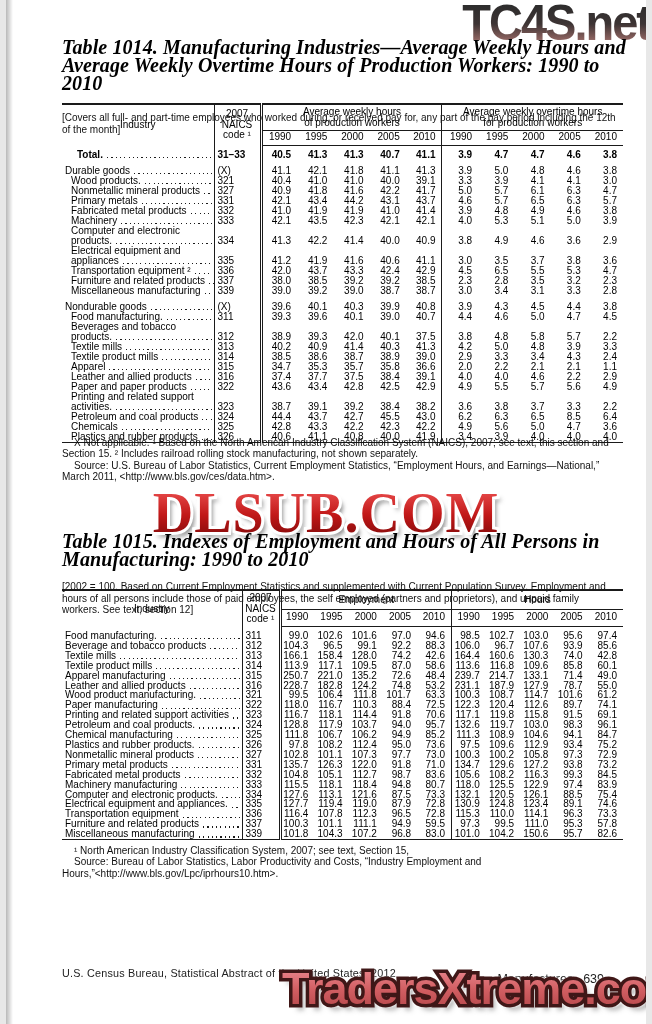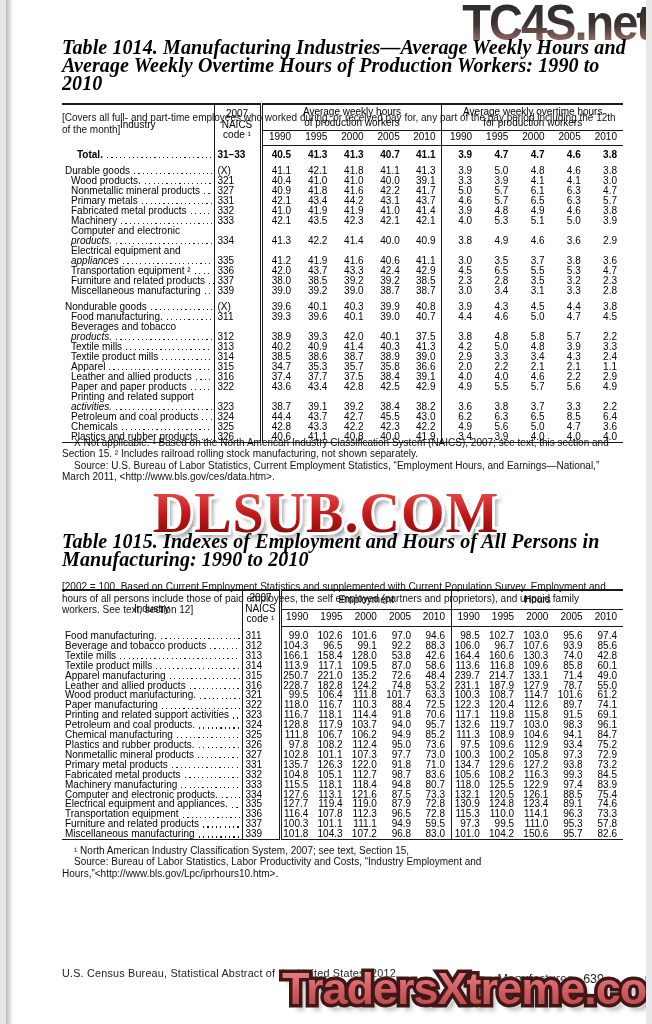--- a/index.html
+++ b/index.html
@@ -47,21 +47,21 @@
   td.label { padding-left:2px; }
   .l1 { white-space:nowrap; overflow:hidden; }
   .lrow { display:flex; align-items:flex-end; }
   .lrow .txt { white-space:nowrap; }
   .leader { flex:1 1 auto; min-width:5px; height:1.2px; align-self:flex-end;
     margin:0 2px 1.5px 4px;
     background-image:repeating-linear-gradient(to right,#1a1a1a 0 1.2px, rgba(0,0,0,0) 1.2px 4.3px); }
   .ind0 .l1, .ind0 .lrow { padding-left:1px; }
   .ind1 .l1, .ind1 .lrow { padding-left:7px; }
   .ind2 .l1, .ind2 .lrow { padding-left:13px; }
-  .cont { padding-left:7px;font-style:italic; }
+  .cont { padding-left:7px; }
 
   
   .foot { font-size:10px; line-height:11.4px; width:557px; color:#111; }
   .foot p { margin:0; text-indent:12px; }
   .t1014-foot { top:437px; }
   .t1015-foot { top:845px; }
 
   
   .pagenum { position:absolute; top:972px; right:42px; font-size:12.5px; color:#222; }
   .pagenum .num { margin-left:10px; }
@@ -747,21 +747,21 @@
           <td class="label ind0">
             <div class="lrow">
               <span class="txt">Textile mills</span>
               <span class="leader"></span>
             </div>
           </td>
           <td class="code naics">313</td>
           <td class="v">166.1</td>
           <td class="v">158.4</td>
           <td class="v">128.0</td>
-          <td class="v">53.8</td>
+          <td class="v">74.2</td>
           <td class="v">42.6</td>
           <td class="v gdiv">164.4</td>
           <td class="v">160.6</td>
           <td class="v">130.3</td>
           <td class="v">74.0</td>
           <td class="v">42.8</td>
         </tr>
         <tr>
           <td class="label ind0">
             <div class="lrow">

